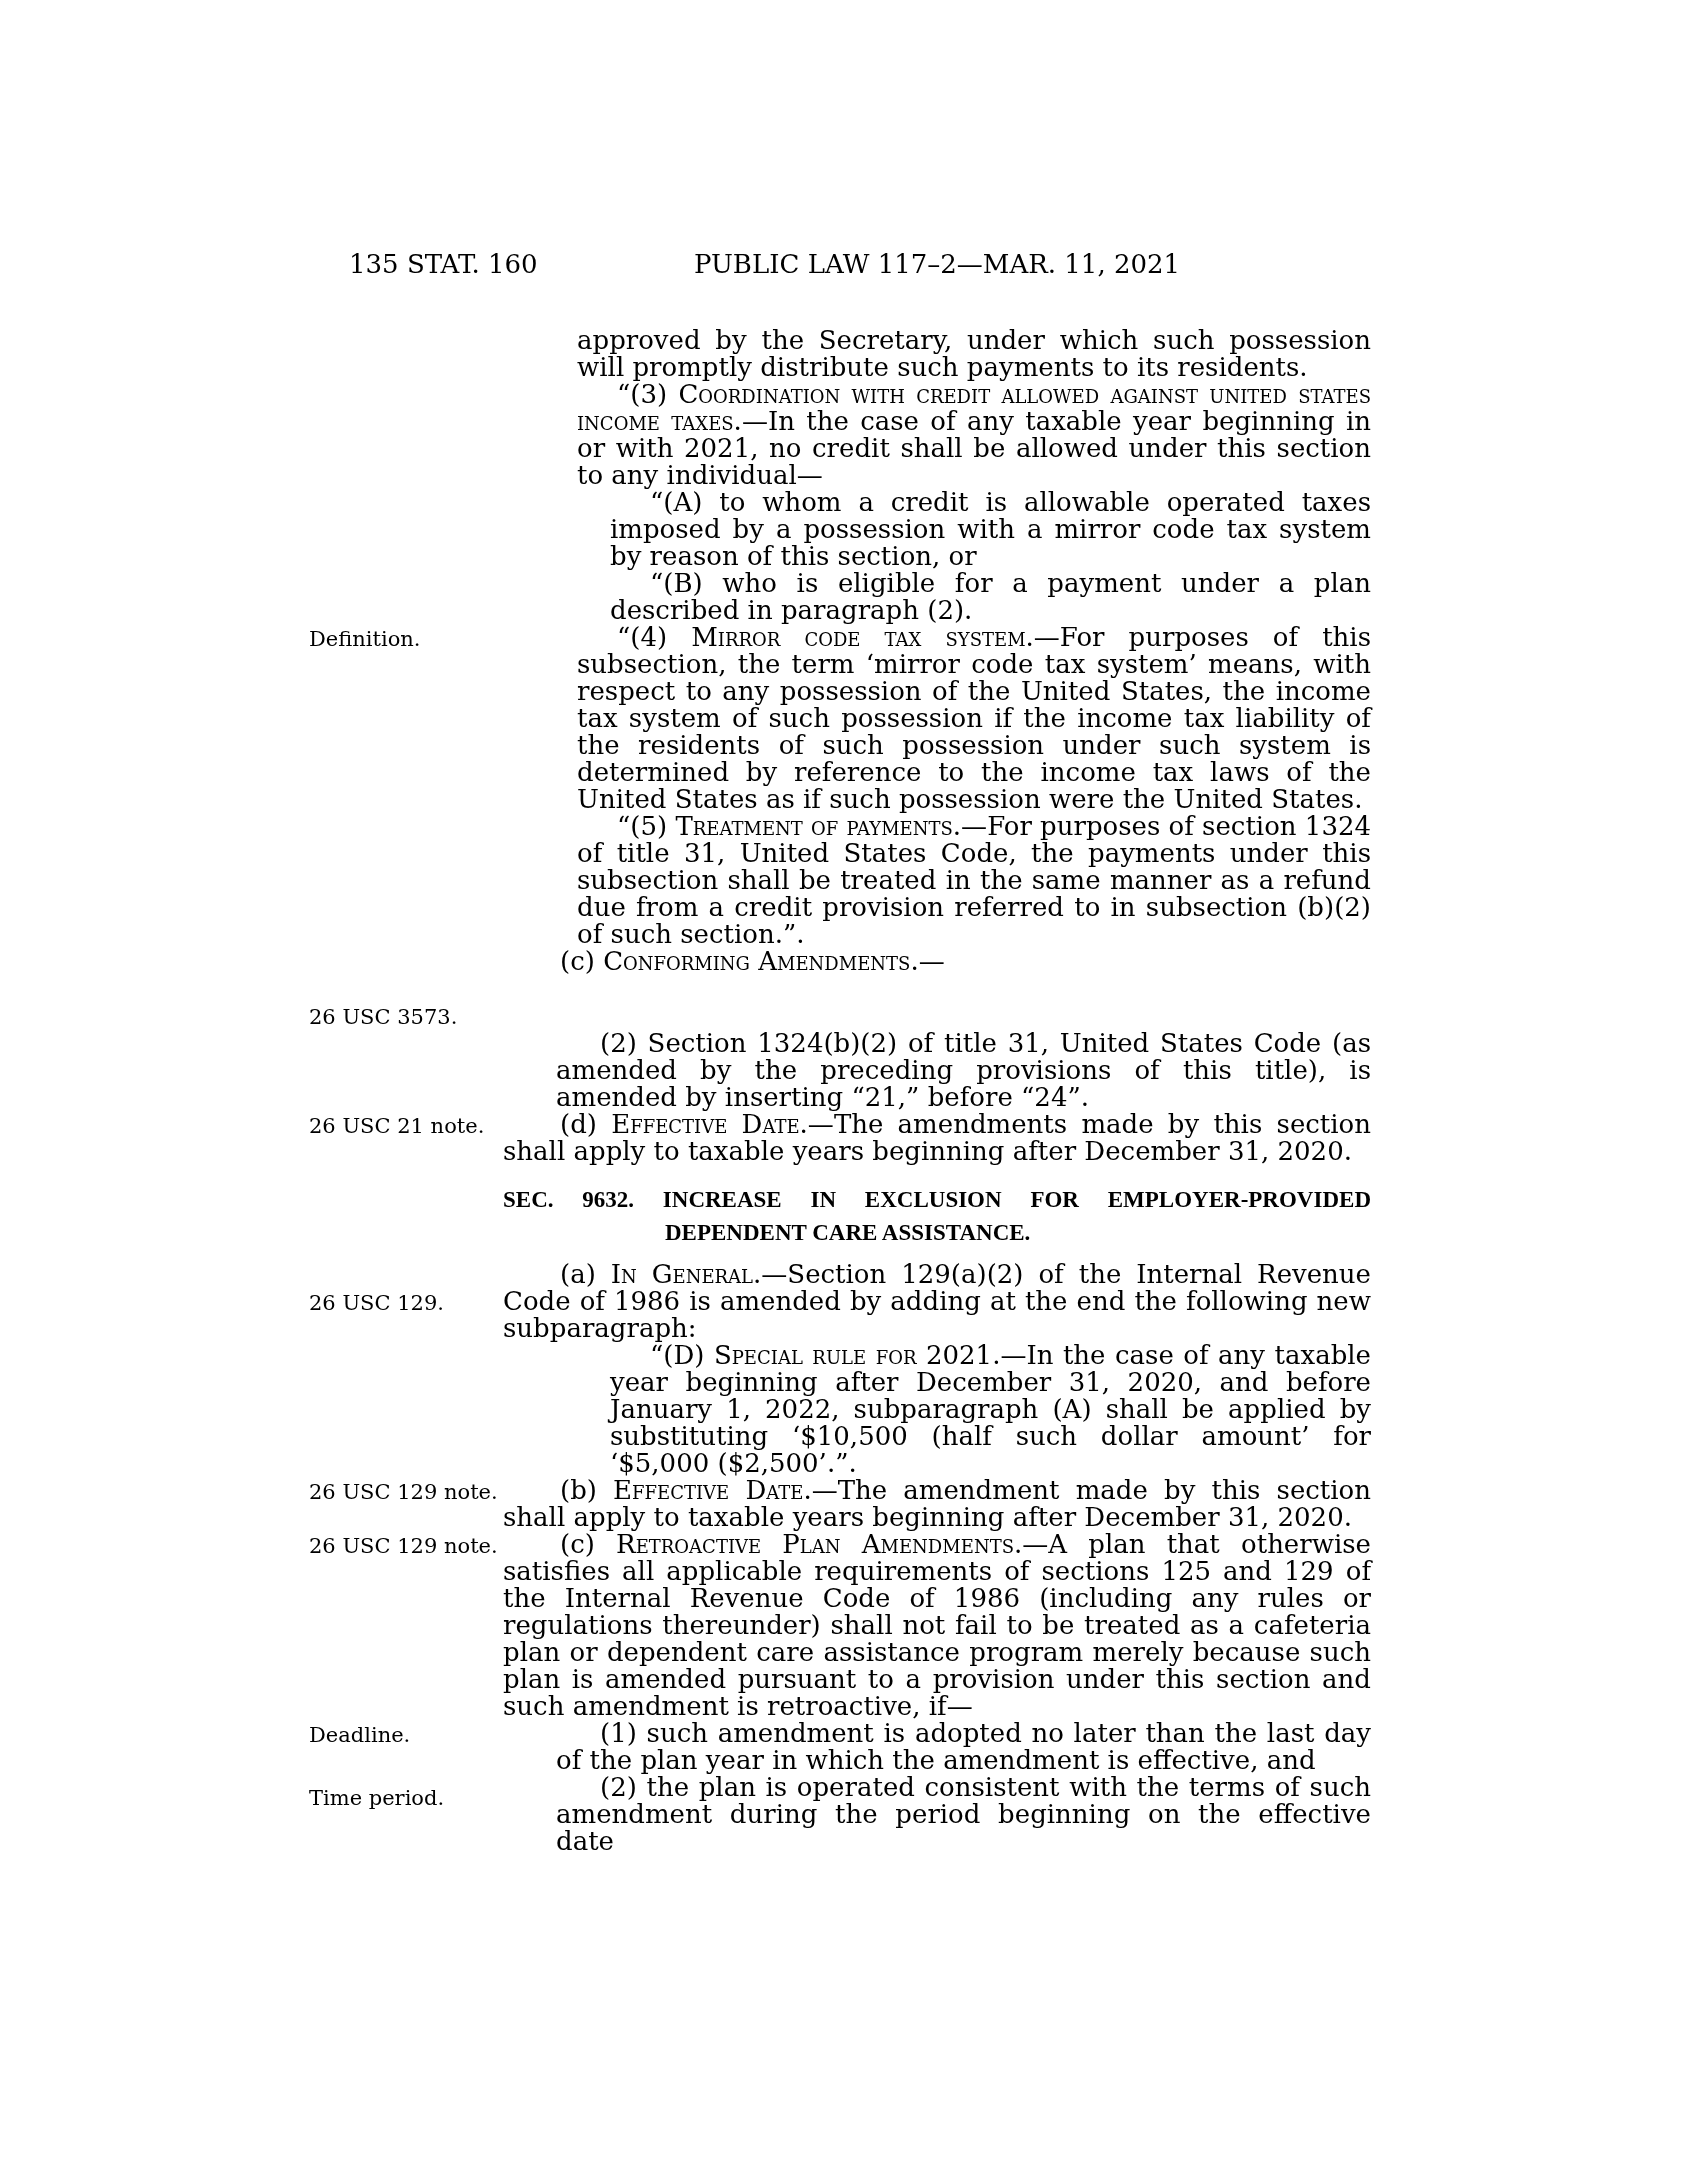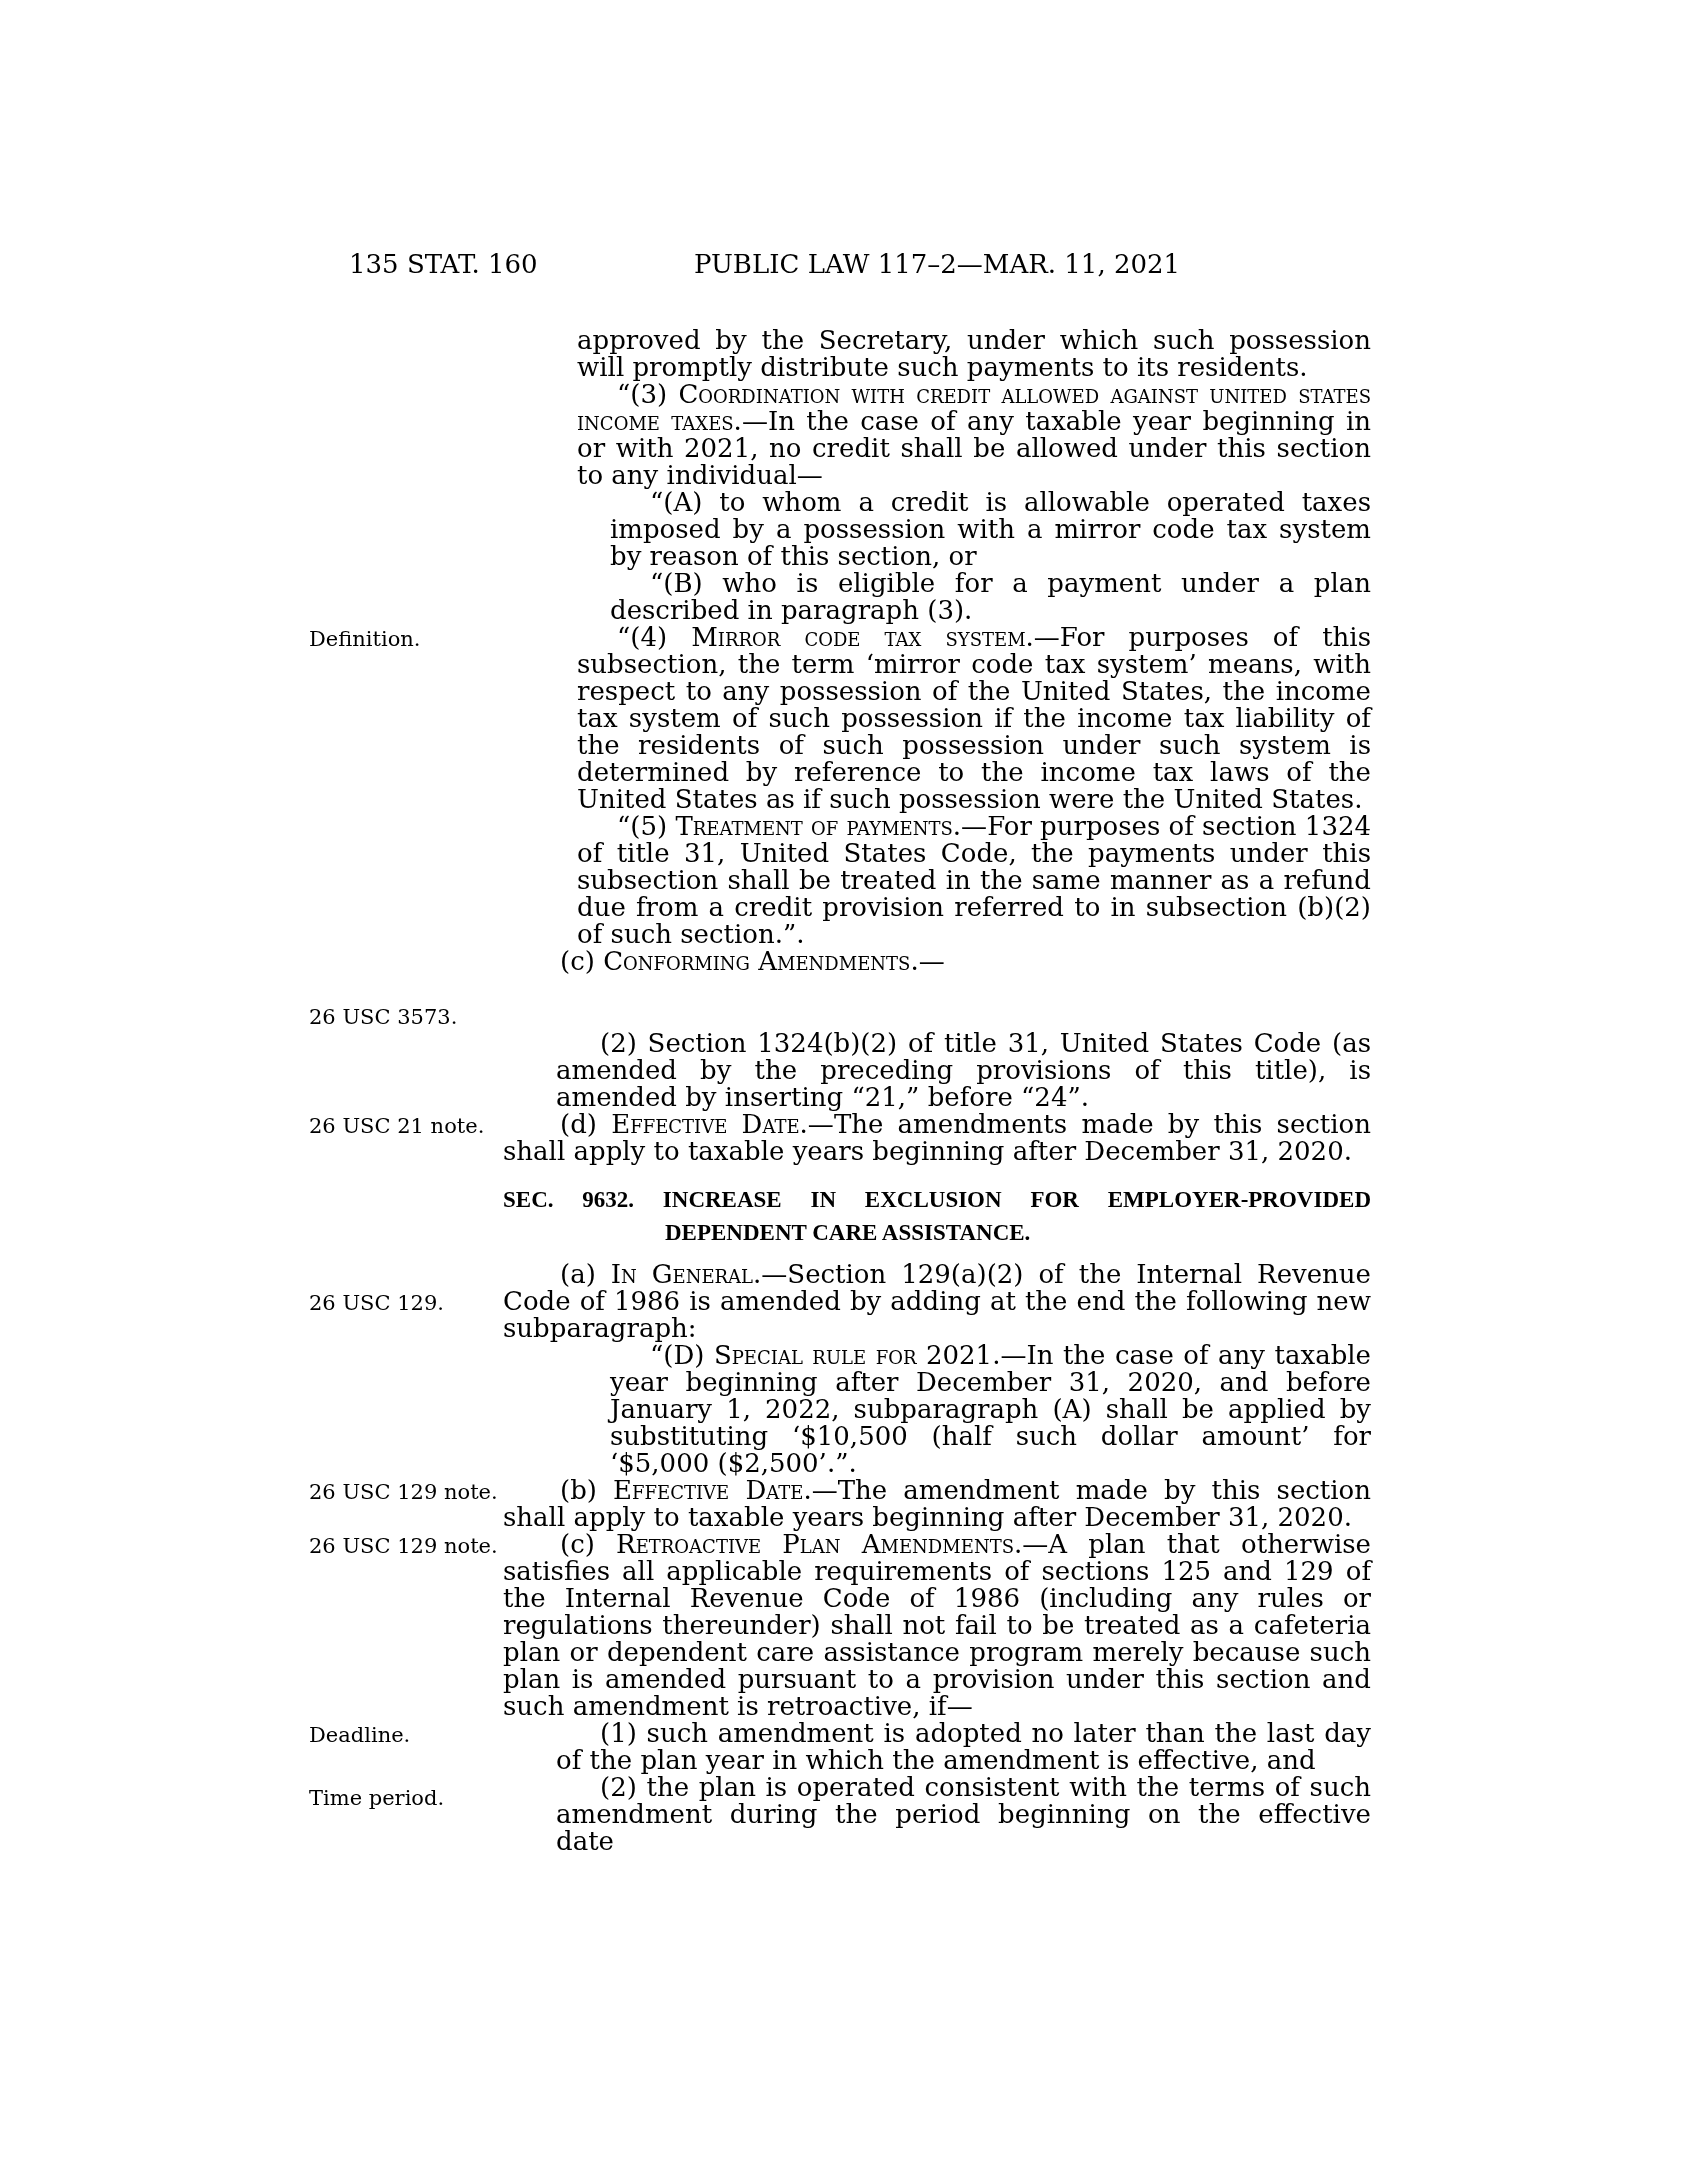--- a/index.html
+++ b/index.html
@@ -93,21 +93,21 @@
       </div>
       <div class="row">
         <div class="note-cell"></div>
         <div class="text-cell">
           <div class="para q2 fi40"><span class="rn">“(A) to whom a credit is allowable operated taxes imposed by a possession with a mirror code tax system by reason of this section, or</span></div>
         </div>
       </div>
       <div class="row">
         <div class="note-cell"></div>
         <div class="text-cell">
-          <div class="para q2 fi40"><span class="rn">“(B) who is eligible for a payment under a plan described in paragraph (3).</span></div>
+          <div class="para q2 fi40"><span class="rn">“(B) who is eligible for a payment under a plan described in paragraph (2).</span></div>
         </div>
       </div>
       <div class="row">
         <div class="note-cell">
           <div class="note" style="margin-top: 0px;">Definition.</div>
         </div>
         <div class="text-cell">
           <div class="para q1 fi40"><span class="rn">“(4) </span><span class="sc">Mirror code tax system.—</span><span class="rn">For purposes of this subsection, the term ‘mirror code tax system’ means, with respect to any possession of the United States, the income tax system of such possession if the income tax liability of the residents of such possession under such system is determined by reference to the income tax laws of the United States as if such possession were the United States.</span></div>
         </div>
       </div>

